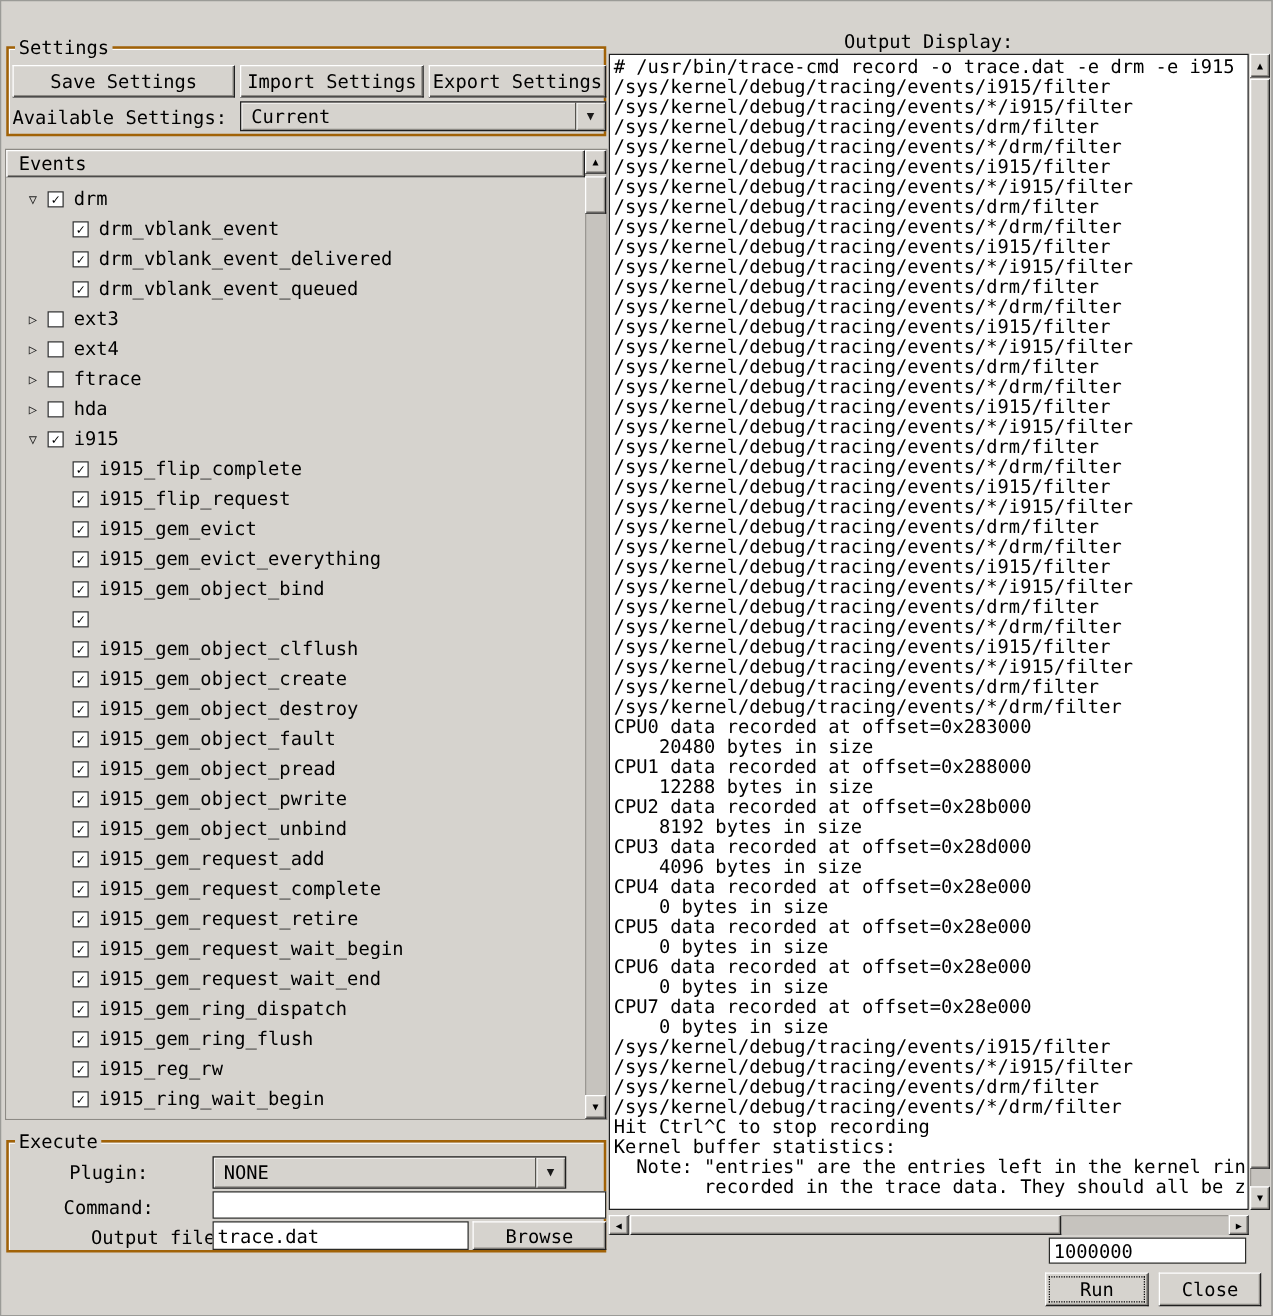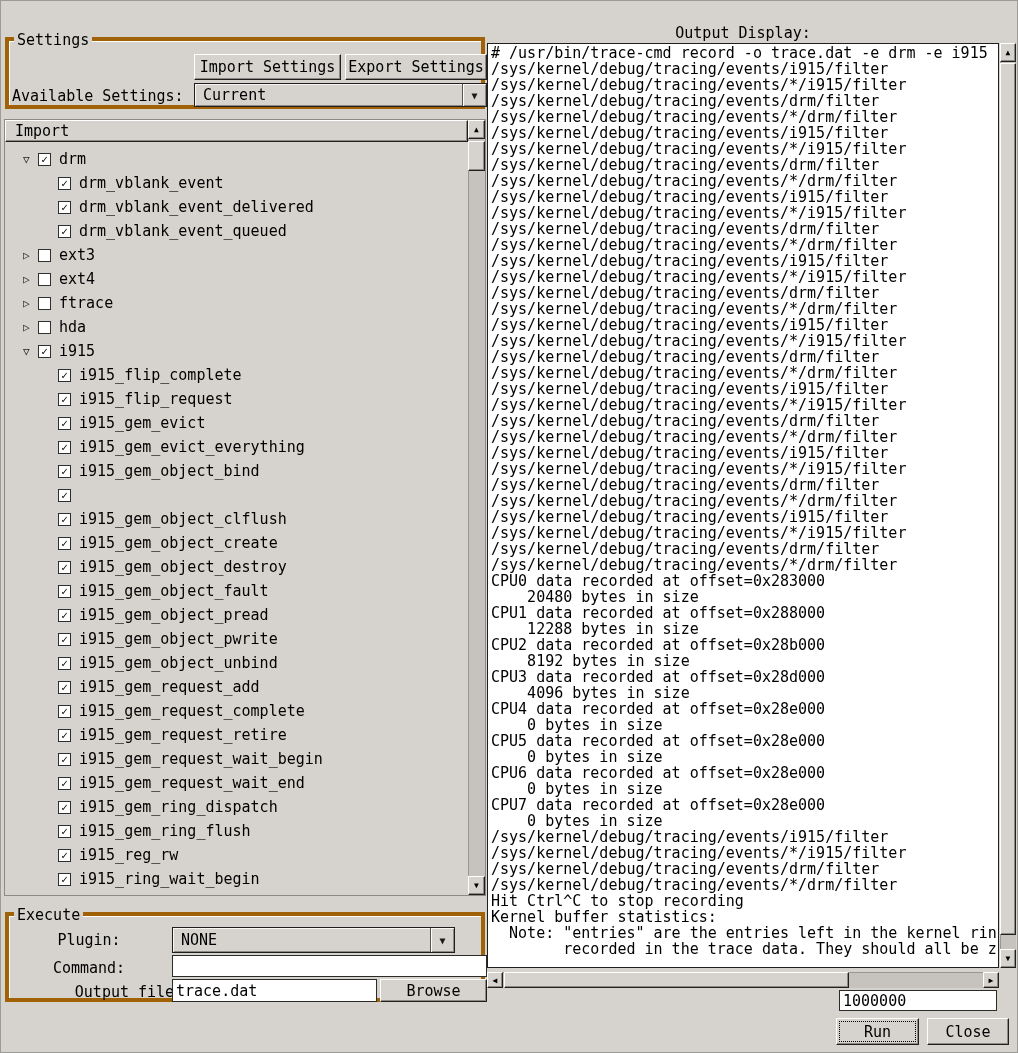--- a/index.html
+++ b/index.html
@@ -30,21 +30,21 @@
     border-color: #ffffff #1f1f1f #1f1f1f #ffffff;
     box-shadow: inset -1px -1px 0 #8d8a85, 1px 0 0 #4f4f4c00;
     font-family: "DejaVu Sans Mono", monospace;
     font-size: 15px; color:#000;
     display: flex; align-items: center; justify-content: center;
     cursor: default;
   }
   .btn.focused { outline: 1px dotted #000; outline-offset: -4px; }
   .frame {
     position: absolute;
-    border: 4px solid #a16207;
+    border: 2px solid #a16207;
     box-shadow: inset 1px 1px 0 #ffffff;
   }
   .frame-label {
     position: absolute; top: -10px; left: 5px;
     background: #d6d3ce; padding: 0 3px; line-height: 18px;
   }
   .text-input {
     background: #fff;
     border: 1px solid #2b2b28;
     font-family: "DejaVu Sans Mono", monospace;
@@ -136,31 +136,32 @@
   .exec-label { position: absolute; left: 0; width: 160px; text-align: center; }
 </style>
 </head>
 <body>
 
 <div class="window">
 
 
   <div class="frame" style="left:4px; top:36px; width:480px; height:72px;">
     <span class="frame-label">Settings</span>
+    <div class="btn" style="position:absolute; left:3px; top:13px; width:178px; height:26px;">Save Settings</div>
     <div class="btn" style="position:absolute; left:185px; top:13px; width:147px; height:26px;">Import Settings</div>
     <div class="btn" style="position:absolute; left:336px; top:13px; width:142px; height:26px;">Export Settings</div>
     <span style="position:absolute; left:3px; top:46px;">Available Settings:</span>
     <div class="combo" style="left:185px; top:42px; width:293px; height:24px;">
       <span class="combo-text">Current</span>
       <span class="combo-arrow">▼</span>
     </div>
   </div>
 
   <div class="events">
-    <div class="btn events-header">Import</div>
+    <div class="btn events-header">Events</div>
     <div class="events-body" id="events-body">
         <div class="tree-row">
           <span class="expander">▽</span>
           <span class="checkbox">✓</span>
           <span>drm</span>
         </div>
         <div class="tree-row child">
           <span class="checkbox">✓</span>
           <span>drm_vblank_event</span>
         </div>

